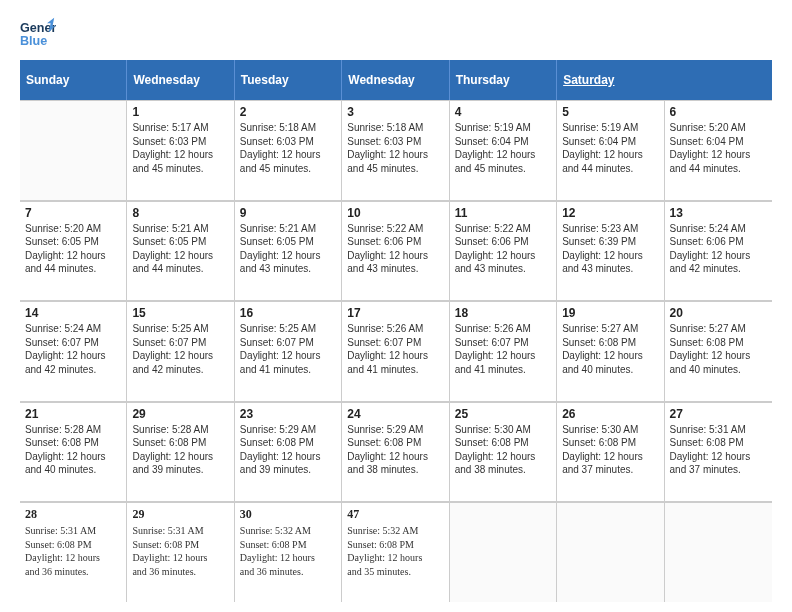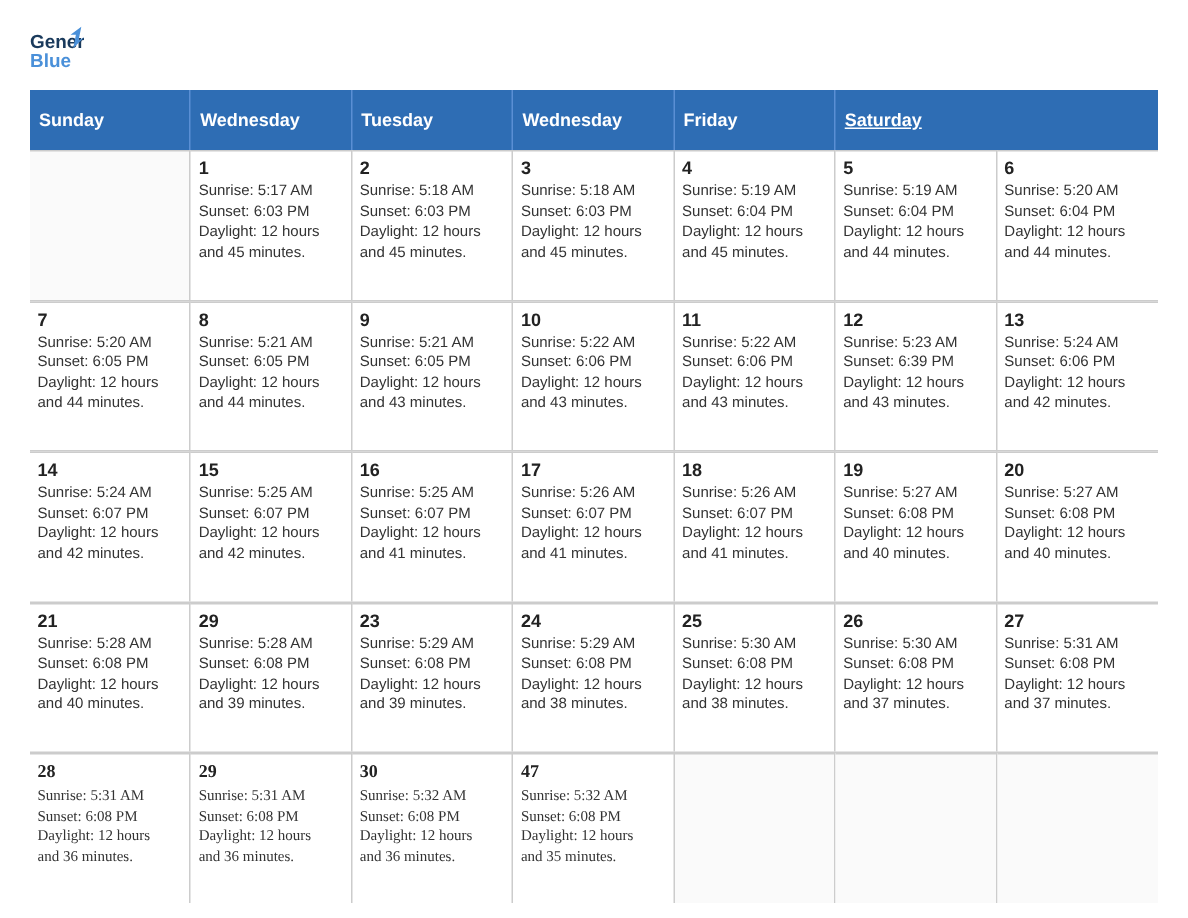--- a/index.html
+++ b/index.html
@@ -123,21 +123,21 @@
       <h2></h2>
     </div>
   </div>
 
   <div class="calendar">
     <div class="cal-header-row">
     <div class="cal-header-cell">Sunday</div>
         <div class="cal-header-cell">Wednesday</div>
         <div class="cal-header-cell">Tuesday</div>
         <div class="cal-header-cell">Wednesday</div>
-        <div class="cal-header-cell">Friday</div>
+        <div class="cal-header-cell">Thursday</div>
         <div class="cal-header-cell">Saturday</div>
       </div>
     <div class="cal-body">
     <div class="cal-week">
           <div class="cal-cell empty"></div>
           <div class="cal-cell">
             <div class="day-num">1</div>
             <div class="day-info" style="white-space: pre-line;">Sunrise: 5:17 AM
 Sunset: 6:03 PM
 Daylight: 12 hours

